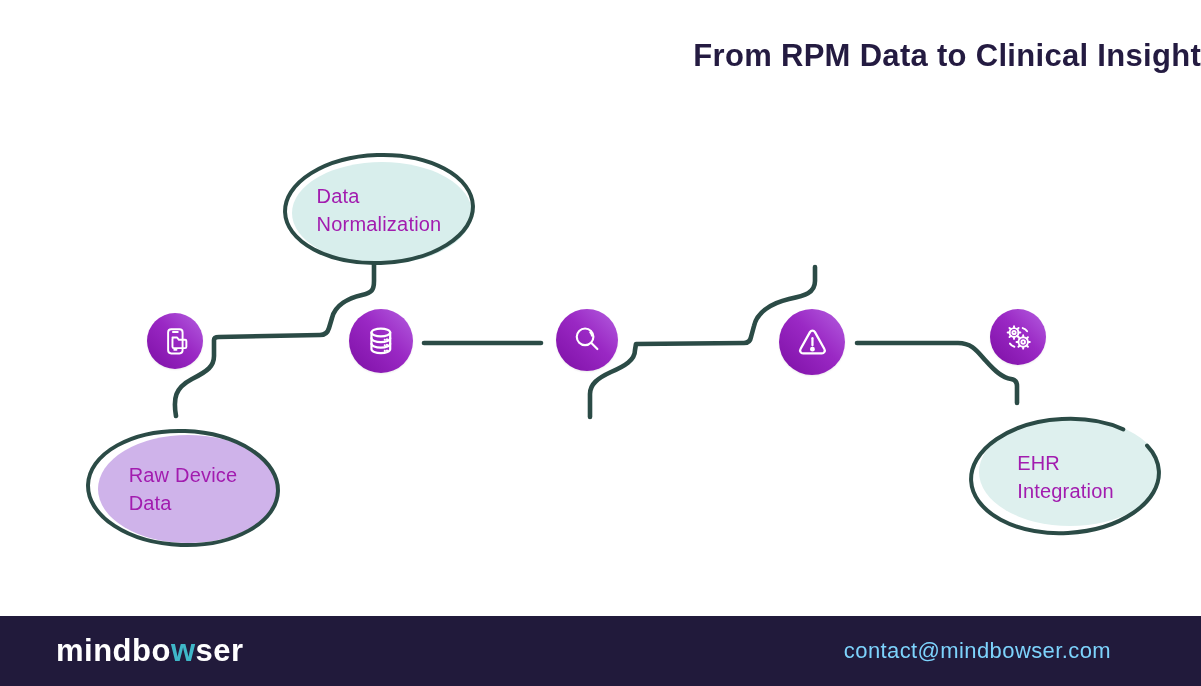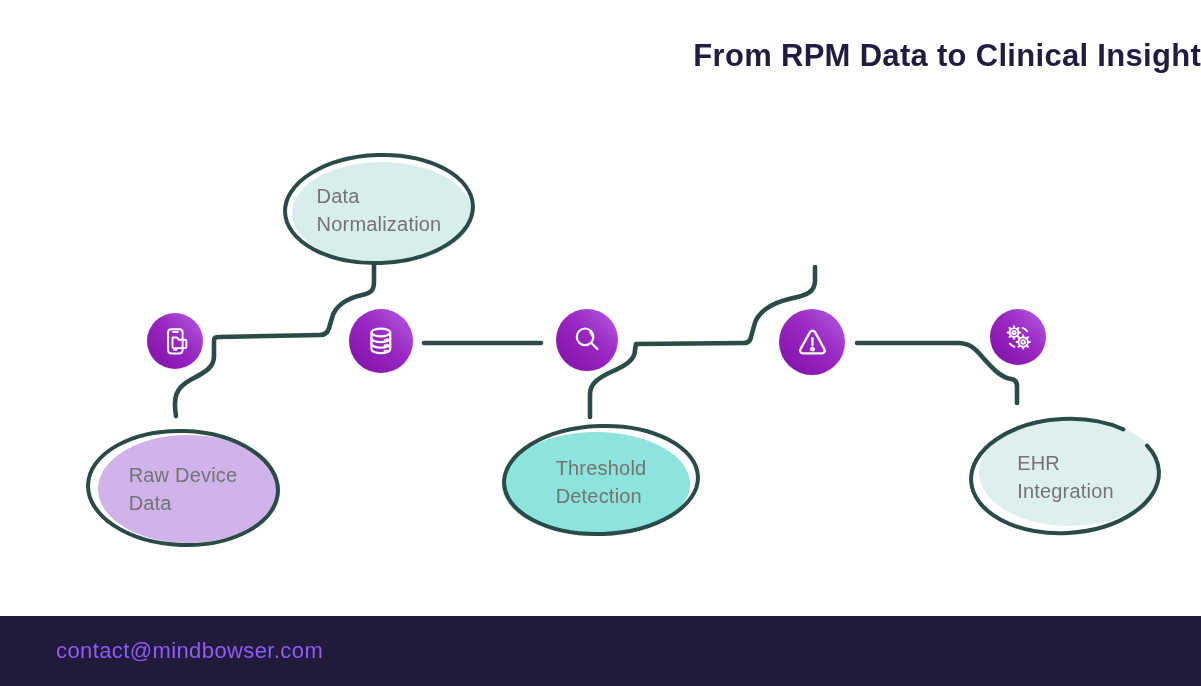--- a/index.html
+++ b/index.html
@@ -14,41 +14,41 @@
   }
   .connectors{position:absolute;left:0;top:0;width:1201px;height:686px;pointer-events:none;}
   .connectors path{fill:none;stroke-width:4.6;stroke-linecap:round;stroke-linejoin:round;}
 
   .bubble{position:absolute;}
   .bubble svg{position:absolute;left:0;top:0;width:100%;height:100%;overflow:visible;}
   .bubble .outline{fill:none;stroke:#2b4b46;stroke-width:4;stroke-linecap:round;}
   .bubble-label{
     position:absolute;left:0;top:0;width:100%;height:100%;
     display:flex;align-items:center;justify-content:center;
-    font-size:20px;line-height:28px;color:#737373;white-space:pre-line;
+    font-size:20px;line-height:28px;color:#a21caf;white-space:pre-line;
     text-align:left;letter-spacing:.2px;
   }
 
   .stage-icon{
     position:absolute;border-radius:50%;
     background:linear-gradient(225deg,#b45fe0 0%,#9a28c4 45%,#7d0fa5 100%);
     display:flex;align-items:center;justify-content:center;
     box-shadow:0 1px 2px rgba(0,0,0,.08);
   }
   .stage-icon svg{width:62%;height:62%;}
   .stage-icon svg *{stroke:#ffffff;stroke-width:2;fill:none;stroke-linecap:round;stroke-linejoin:round;}
 
   .footer{
     position:absolute;left:0;bottom:0;width:1201px;height:70px;background:#211a3b;
     display:flex;align-items:center;justify-content:space-between;
     padding:0 90px 0 56px;box-sizing:border-box;
   }
   .logo{font-size:31px;font-weight:700;color:#ffffff;letter-spacing:.5px;}
   .logo .accent{color:#3fb7c8;}
-  .footer-text{font-size:22px;color:#8b5cf6;letter-spacing:.4px;text-decoration:none;}
+  .footer-text{font-size:22px;color:#7dd3fc;letter-spacing:.4px;text-decoration:none;}
 </style>
 </head>
 <body>
 
 <div class="canvas">
 
   <h1 class="page-title">From RPM Data to Clinical Insight</h1>
 
   <svg class="connectors" viewBox="0 0 1201 686">
     <path d="M 176,416 C 173,398 175,388 192,379 C 208,371 214,366 214,356 L 214,340 Q 214,337 219,337 L 320,335 Q 327,335 329,328 L 332,318 C 335,305 349,298 362,295 C 372,292.5 374,290 374,281 L 374,264" stroke="#2b4b46"></path>
@@ -69,28 +69,20 @@
 
   <div class="bubble" style="left:84px;top:428px;width:198px;height:122px;">
     <svg viewBox="0 0 198 122">
       <ellipse stroke="none" cx="104" cy="61" rx="90" ry="54" fill="#cfb3ea"></ellipse>
       <ellipse class="outline" cx="99" cy="60" rx="95" ry="57" transform="rotate(2 99 60)"></ellipse>
     </svg>
     <div class="bubble-label">Raw Device
 Data</div>
   </div>
 
-  <div class="bubble" style="left:500px;top:423px;width:202px;height:118px;">
-    <svg viewBox="0 0 202 118">
-      <ellipse stroke="none" cx="96" cy="61" rx="94" ry="52" fill="#8ce4dc"></ellipse>
-      <ellipse class="outline" cx="101" cy="57" rx="97" ry="54" transform="rotate(-2 101 57)"></ellipse>
-    </svg>
-    <div class="bubble-label">Threshold
-Detection</div>
-  </div>
 
   <div class="bubble" style="left:967px;top:416px;width:197px;height:121px;">
     <svg viewBox="0 0 197 121">
       <ellipse stroke="none" cx="103" cy="56" rx="91" ry="54" fill="#def0ee"></ellipse>
       <ellipse class="outline" cx="98" cy="60" rx="94" ry="57" pathLength="100" stroke-dasharray="88 6" transform="rotate(-3 98 60)"></ellipse>
     </svg>
     <div class="bubble-label">EHR
 Integration</div>
   </div>
 
@@ -136,16 +128,17 @@
       <path d="M13.5,8.2 V6.4 M13.5,17.8 V19.6 M8.7,13 H6.9 M18.3,13 H20.1 M10.1,9.6 L8.8,8.3 M16.9,16.4 L18.2,17.7 M16.9,9.6 L18.2,8.3 M10.1,16.4 L8.8,17.7" stroke-width="1.7"></path>
       <circle cx="23" cy="22.8" r="4.9"></circle>
       <circle cx="23" cy="22.8" r="1.9"></circle>
       <path d="M23,17.7 V15.9 M23,27.9 V29.7 M17.9,22.8 H16.1 M28.1,22.8 H29.9 M19.4,19.2 L18.1,17.9 M26.6,26.4 L27.9,27.7 M26.6,19.2 L27.9,17.9 M19.4,26.4 L18.1,27.7" stroke-width="1.7"></path>
       <path d="M22.5,8.4 a8,8 0 0 1 4.6,3.2" stroke-width="1.4"></path>
       <path d="M13.9,27.7 a8,8 0 0 1 -4.6,-3.2" stroke-width="1.4"></path>
     </svg>
   </div>
 
   <div class="footer">
+    <div class="logo"><span>mindbo</span><span class="accent">w</span><span>ser</span></div>
     <a class="footer-text">contact@mindbowser.com</a>
   </div>
 
 </div>
 
 </body></html>

